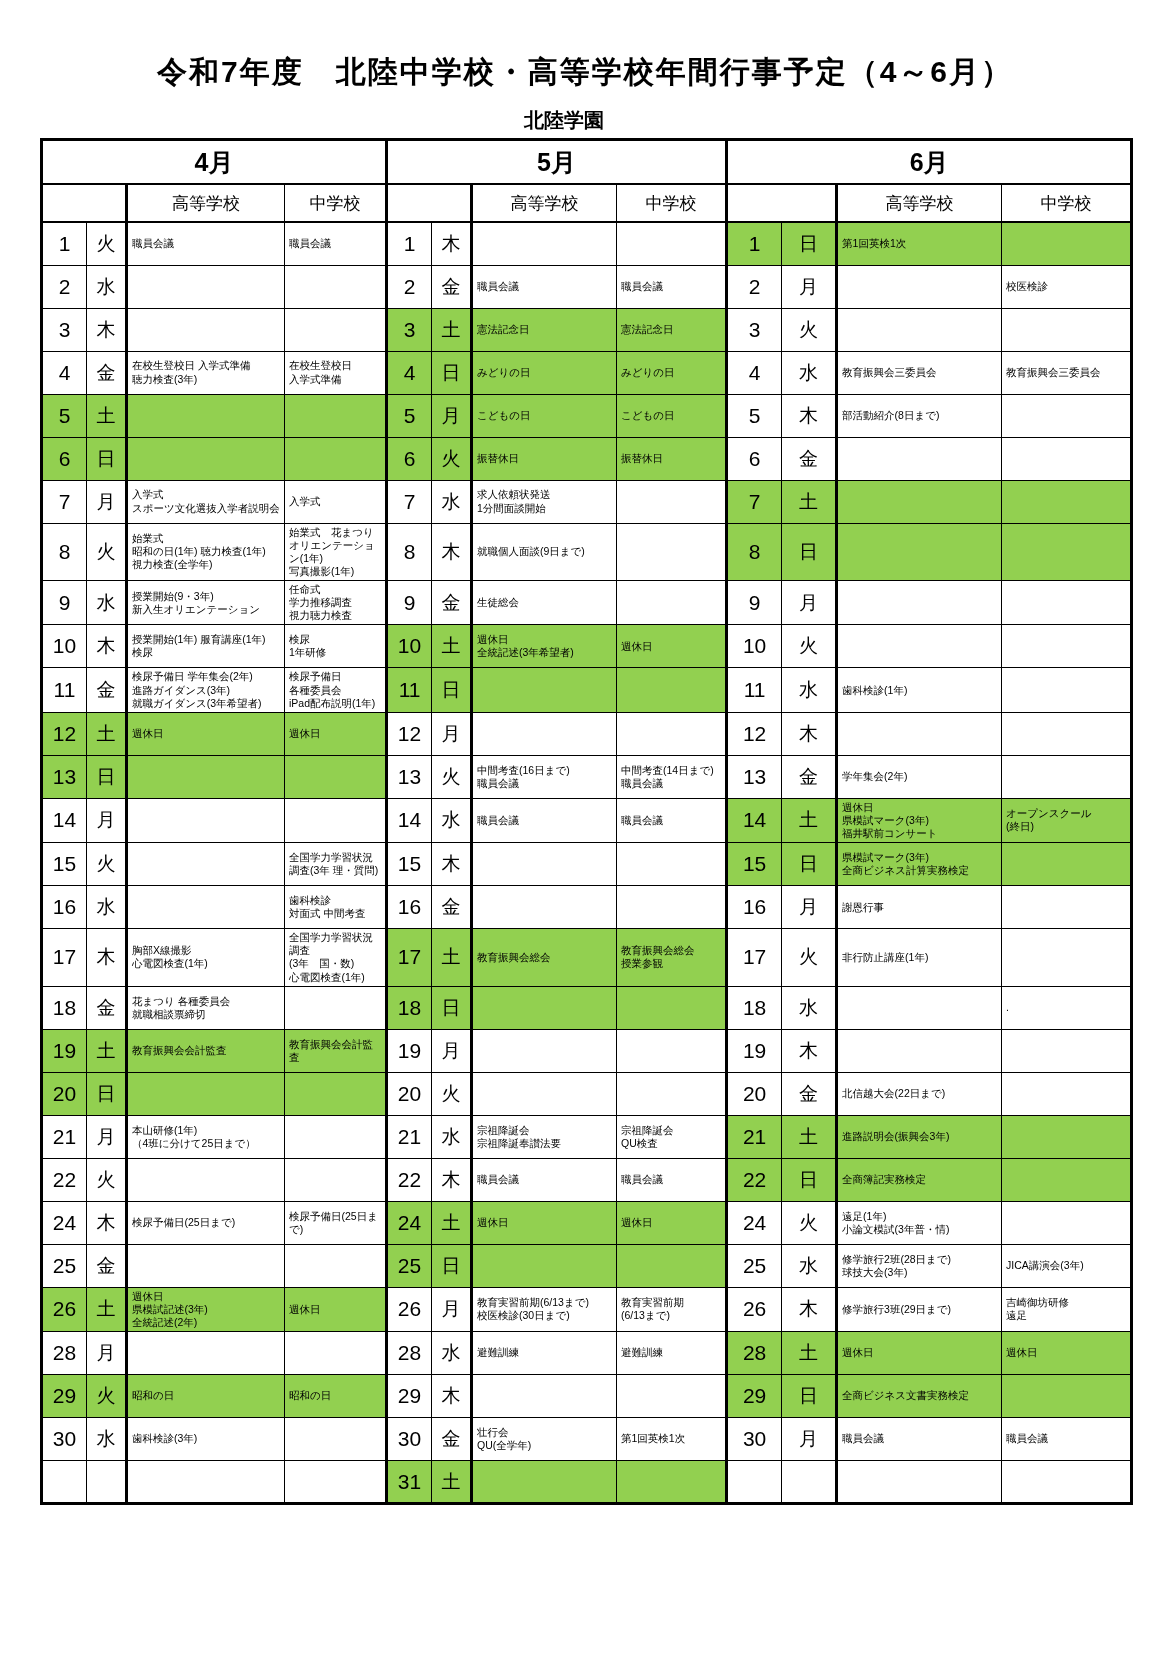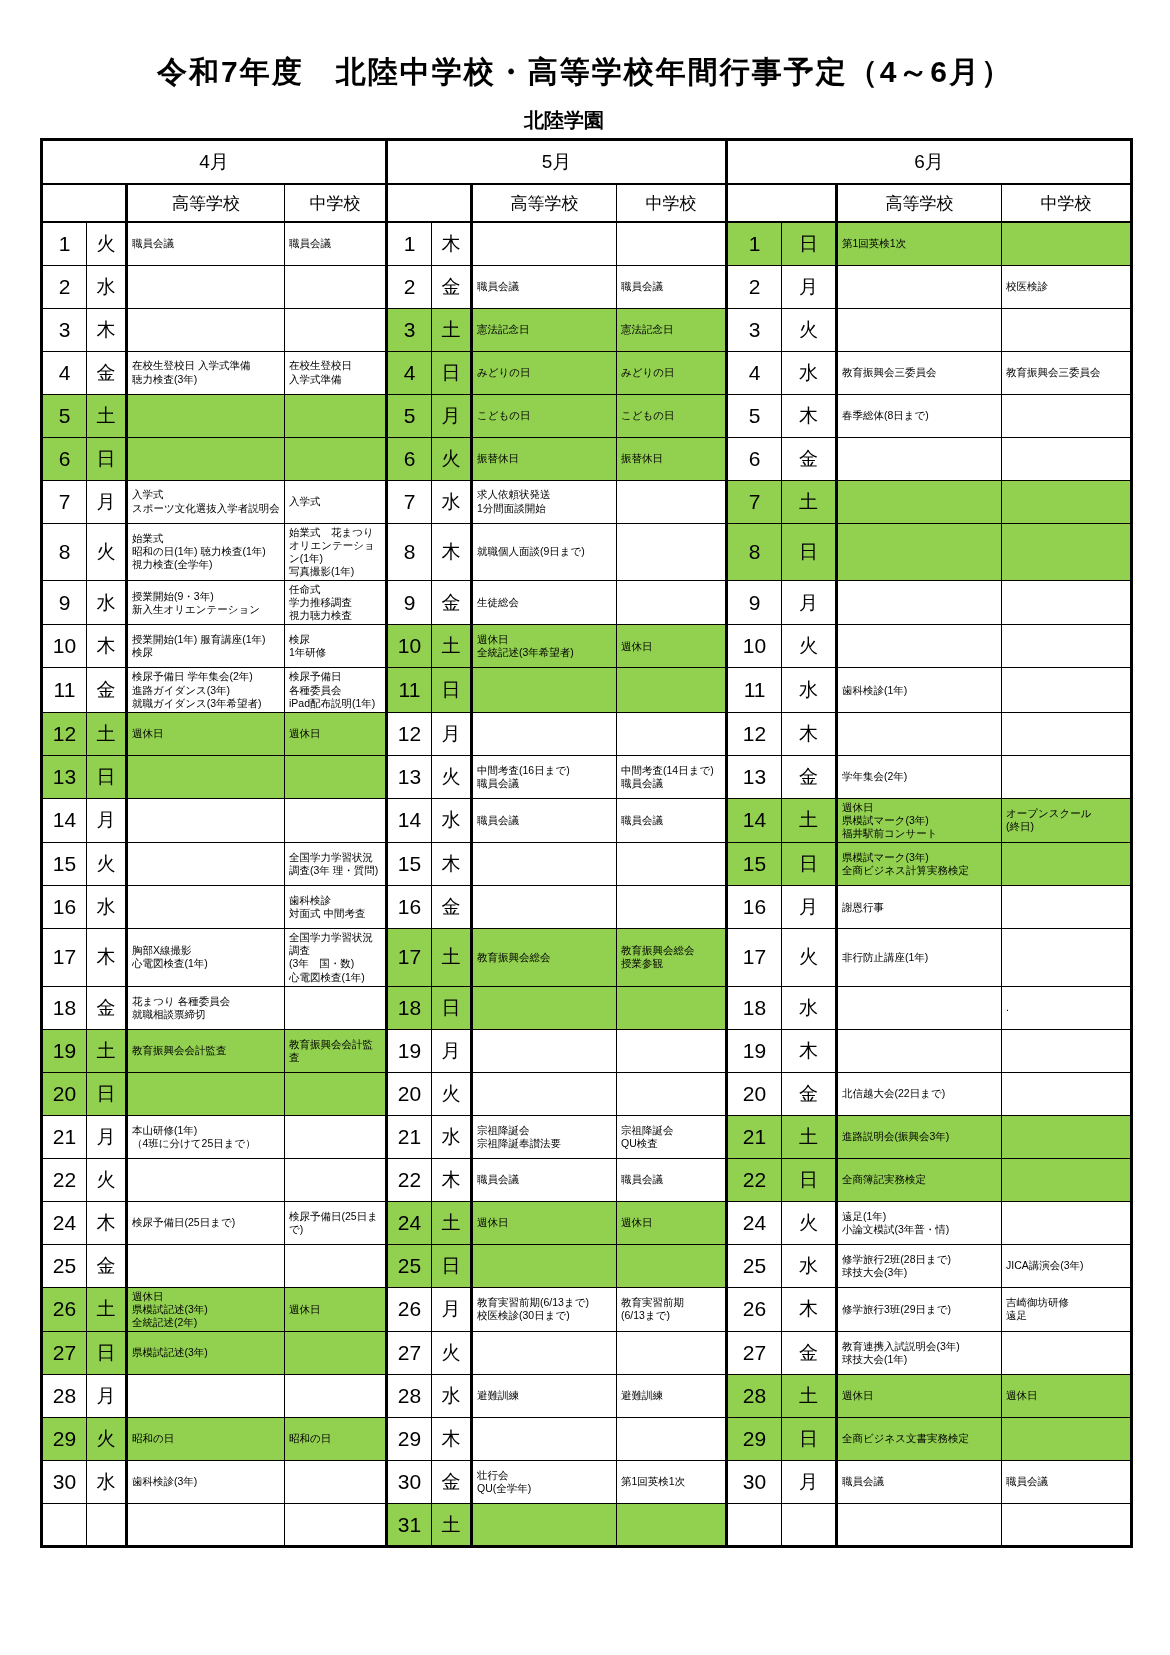--- a/index.html
+++ b/index.html
@@ -21,21 +21,21 @@
     border-collapse:collapse; table-layout:fixed;
     margin-left:40px; width:1090px;
     border:3px solid #000;
   }
   .cal th, .cal td {
     border:1px solid #000; overflow:hidden;
     vertical-align:middle; padding:1px 3px;
   }
   .tl { border-left:3px solid #000 !important; }
   tr.month-row th {
-    font-size:19px; font-weight:normal; height:40px;
+    font-size:25px; font-weight:bold; height:40px;
     border-bottom:2px solid #000; text-align:center;
   }
   tr.colhead-row td {
     font-size:17px; height:34px; text-align:center;
     border-bottom:2px solid #000;
   }
   tbody tr { height:43px; }
   td.num { font-size:21px; text-align:center; }
   td.wd  { font-size:19px; text-align:center; }
   td.ev  {
@@ -146,21 +146,21 @@
         <td class="num tl green">5</td>
         <td class="wd green">土</td>
         <td class="ev tl green"></td>
         <td class="ev green"></td>
         <td class="num tl green">5</td>
         <td class="wd green">月</td>
         <td class="ev tl green">こどもの日</td>
         <td class="ev green">こどもの日</td>
         <td class="num tl">5</td>
         <td class="wd">木</td>
-        <td class="ev tl">春季総体(8日まで)</td>
+        <td class="ev tl">部活動紹介(8日まで)</td>
         <td class="ev"></td>
       </tr>
       <tr>
         <td class="num tl green">6</td>
         <td class="wd green">日</td>
         <td class="ev tl green"></td>
         <td class="ev green"></td>
         <td class="num tl green">6</td>
         <td class="wd green">火</td>
         <td class="ev tl green">振替休日</td>
@@ -468,35 +468,20 @@
 校医検診(30日まで)</td>
         <td class="ev">教育実習前期
 (6/13まで)</td>
         <td class="num tl">26</td>
         <td class="wd">木</td>
         <td class="ev tl">修学旅行3班(29日まで)</td>
         <td class="ev">吉崎御坊研修
 遠足</td>
       </tr>
       <tr>
-        <td class="num tl green">27</td>
-        <td class="wd green">日</td>
-        <td class="ev tl green">県模試記述(3年)</td>
-        <td class="ev green"></td>
-        <td class="num tl">27</td>
-        <td class="wd">火</td>
-        <td class="ev tl"></td>
-        <td class="ev"></td>
-        <td class="num tl">27</td>
-        <td class="wd">金</td>
-        <td class="ev tl">教育連携入試説明会(3年)
-球技大会(1年)</td>
-        <td class="ev"></td>
-      </tr>
-      <tr>
         <td class="num tl">28</td>
         <td class="wd">月</td>
         <td class="ev tl"></td>
         <td class="ev"></td>
         <td class="num tl">28</td>
         <td class="wd">水</td>
         <td class="ev tl">避難訓練</td>
         <td class="ev">避難訓練</td>
         <td class="num tl green">28</td>
         <td class="wd green">土</td>

